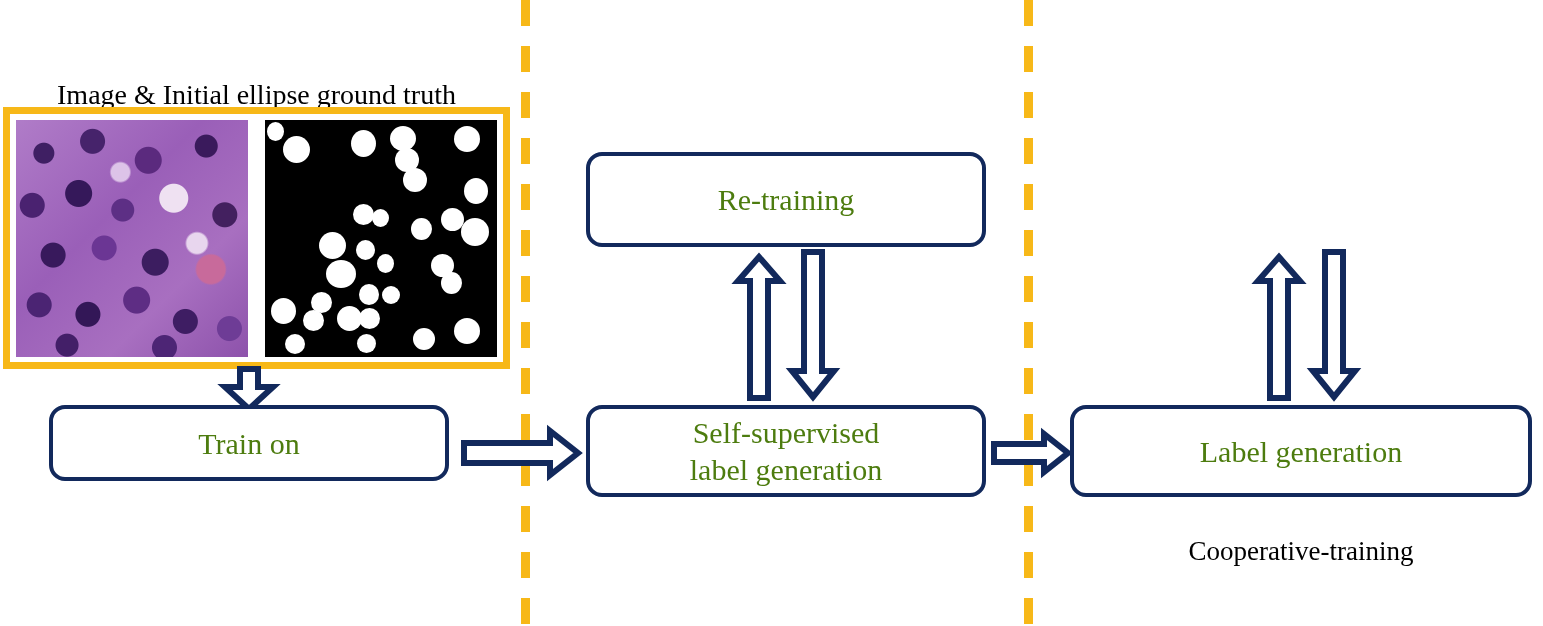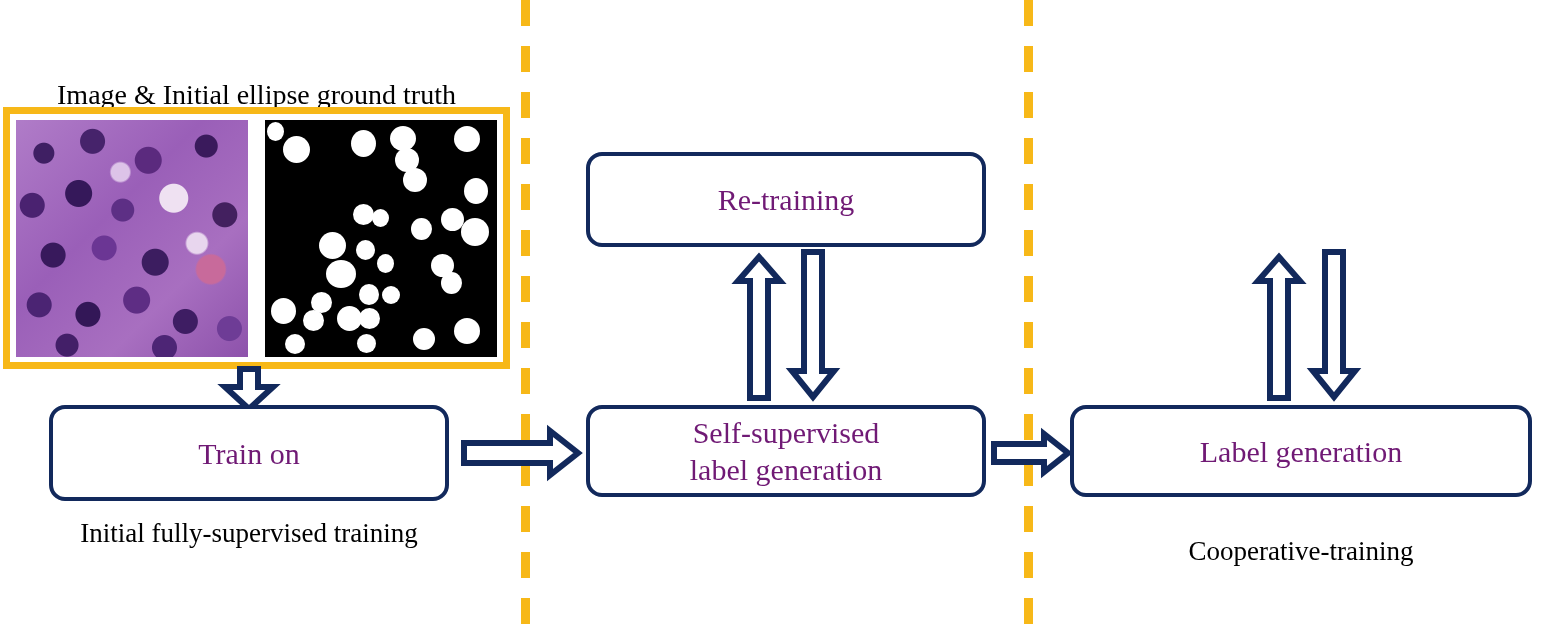--- a/index.html
+++ b/index.html
@@ -108,21 +108,21 @@
     border: 4px solid #12295c;
     border-radius: 16px;
     background: #ffffff;
     box-sizing: border-box;
     display: flex;
     align-items: center;
     justify-content: center;
     text-align: center;
     font-size: 30px;
     line-height: 37px;
-    color: #701a75;
+    color: #4d7c0f;
   }
   .pbox span { display: block; }
 
   
   .stage-caption {
     position: absolute;
     text-align: center;
     font-size: 27px;
     line-height: 34px;
     color: #000000;
@@ -177,30 +177,26 @@
         <div class="blob" style="left: 20px; top: 214px; width: 20px; height: 20px;"></div>
       </div>
   </div>
 
   <div class="arrow" style="left:221px; top:369px;">
     <svg width="56" height="42" viewBox="0 0 56 42">
       <polygon points="19,0 37,0 37,18 52,18 28,40 4,18 19,18" fill="#ffffff" stroke="#12295c" stroke-width="6" stroke-linejoin="miter"></polygon>
     </svg>
   </div>
 
-  <div class="pbox" style="left:49px; top:405px; width:400px; height:96px;">
+  <div class="pbox" style="left:49px; top:405px; width:400px; height:76px;">
     <div>
       <span>Train on</span>
     </div>
   </div>
 
-  <div class="stage-caption" style="left:29px; top:516px; width:440px;">
-    <span>Initial fully-supervised</span>
-    <span>training</span>
-  </div>
 
   <div class="arrow" style="left:464px; top:429px;">
     <svg width="118" height="48" viewBox="0 0 118 48">
       <polygon points="0,14 86,14 86,2 114,24 86,46 86,34 0,34" fill="#ffffff" stroke="#12295c" stroke-width="6" stroke-linejoin="miter"></polygon>
     </svg>
   </div>
 
   <div class="pbox" style="left:586px; top:152px; width:400px; height:95px;">
     <div>
       <span>Re-training</span>

